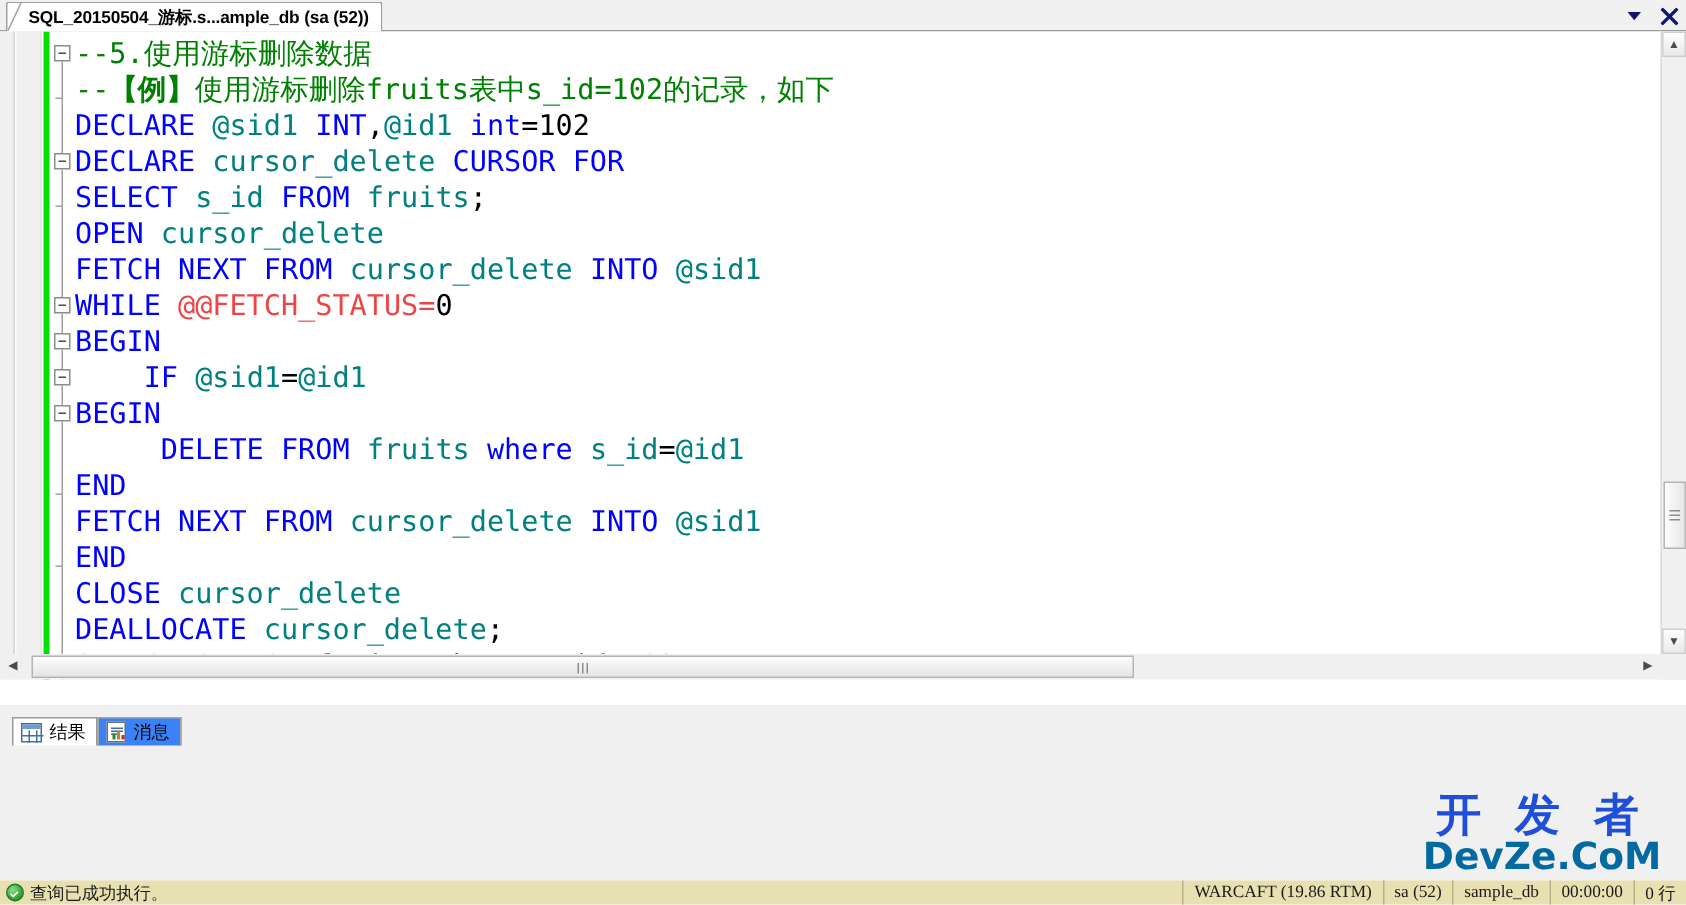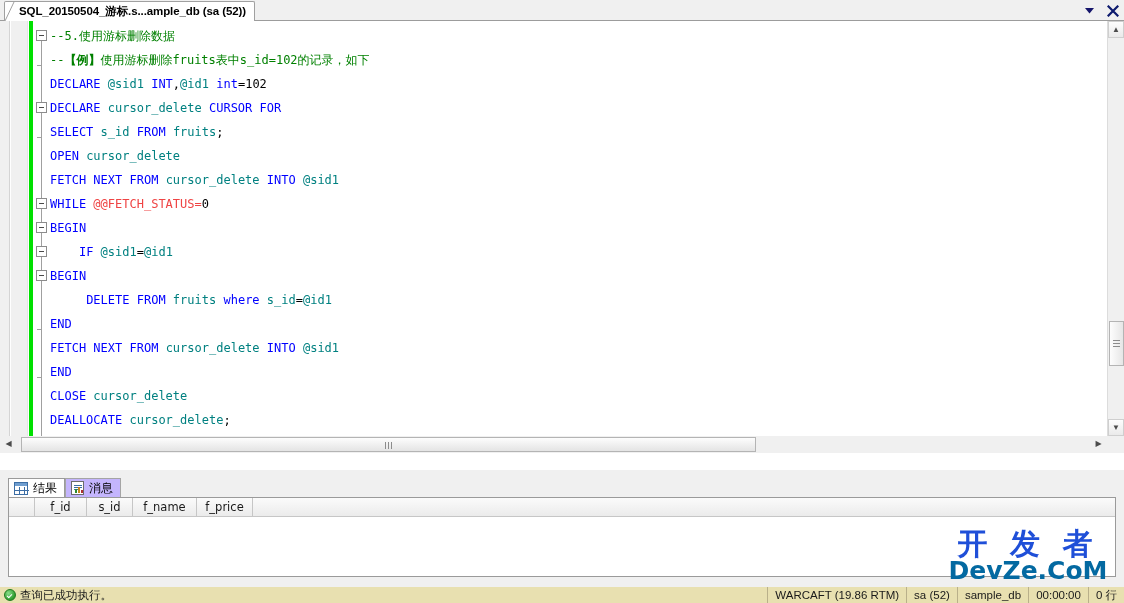--- a/index.html
+++ b/index.html
@@ -145,21 +145,21 @@
     width: 5px; height: 1px;
     background: #a0a0a0;
   }
 
   
   .code {
     position: absolute;
     left: 50px; top: 0;
     right: 0; bottom: 0;
     font-family: "DejaVu Sans Mono", "Liberation Mono", monospace;
-    font-size: 12px;
+    font-size: 19px;
     line-height: 24px;
     white-space: pre;
   }
   .code-line {
     height: 24px;
     white-space: pre;
     line-height: 24px;
   }
   .kw  { color: #0000ff; }      
   .id  { color: #008080; }      
@@ -247,21 +247,21 @@
     align-items: flex-end;
   }
   .res-tab {
     height: 19px;
     padding: 0 7px 0 5px;
     display: flex;
     align-items: center;
     gap: 5px;
     border: 1px solid #a5a5a5;
     border-bottom: none;
-    background: #c4b5fd;
+    background: #3b82f6;
     box-sizing: border-box;
     font-size: 12px;
   }
   .res-tab.active {
     background: #ffffff;
     border-color: #9a9a9a;
   }
   .res-tab-label {
     font-family: "DejaVu Sans", sans-serif;
     font-size: 12px;
@@ -366,21 +366,21 @@
   }
 
   
   .statusbar {
     position: absolute;
     left: 0; bottom: 0;
     width: 1124px; height: 16px;
     background: #e8e0b0;
     display: flex;
     align-items: center;
-    font-family: Liberation Sans, sans-serif;
+    font-family: Liberation Serif, serif;
     font-size: 11.5px;
     color: #1a1a1a;
     box-sizing: border-box;
   }
   .sb-left {
     display: flex;
     align-items: center;
     gap: 4px;
     padding-left: 4px;
     flex: 1;
@@ -509,30 +509,20 @@
             <i style="top:5px;width:8px"></i>
             <i style="top:7px;width:5px"></i>
             <span class="bar" style="left:3px;height:4px"></span>
             <span class="bar" style="left:6px;height:6px;background:#c8861e"></span>
             <span class="bar" style="left:9px;height:3px;background:#b03030"></span>
           </span>
           <span class="res-tab-label">消息</span>
         </div>
       </div>
 
-    <div class="grid-panel">
-      <div class="grid-header" id="grid-header">
-          <div class="grid-cell-h grid-corner"></div>
-          <div class="grid-cell-h" style="width: 52px;">f_id</div>
-          <div class="grid-cell-h" style="width: 46px;">s_id</div>
-          <div class="grid-cell-h" style="width: 64px;">f_name</div>
-          <div class="grid-cell-h" style="width: 56px;">f_price</div>
-        </div>
-      <div class="grid-body" id="grid-body"></div>
-    </div>
   </div>
 
   <div class="watermark">
     <div class="wm-cn">开 发 者</div>
     <div class="wm-en">DevZe.CoM</div>
   </div>
 
   <div class="statusbar">
     <div class="sb-left">
       <span class="ok-icon"></span>

